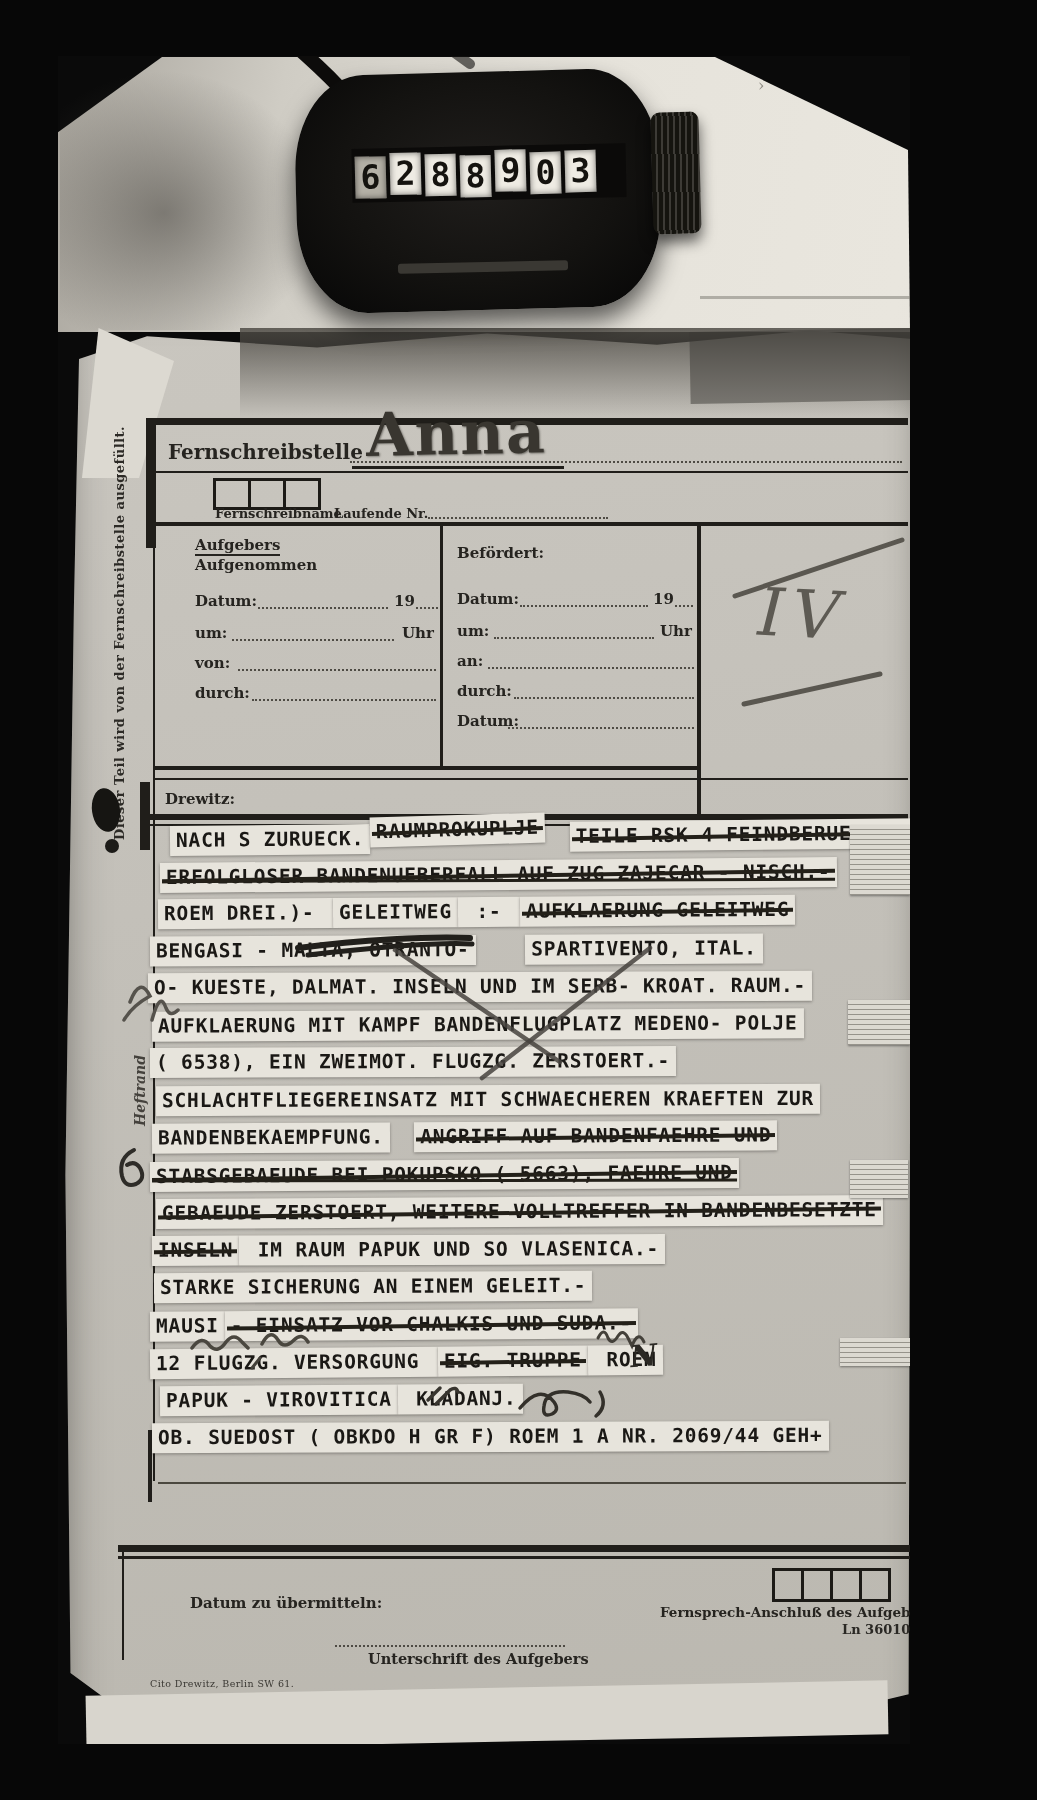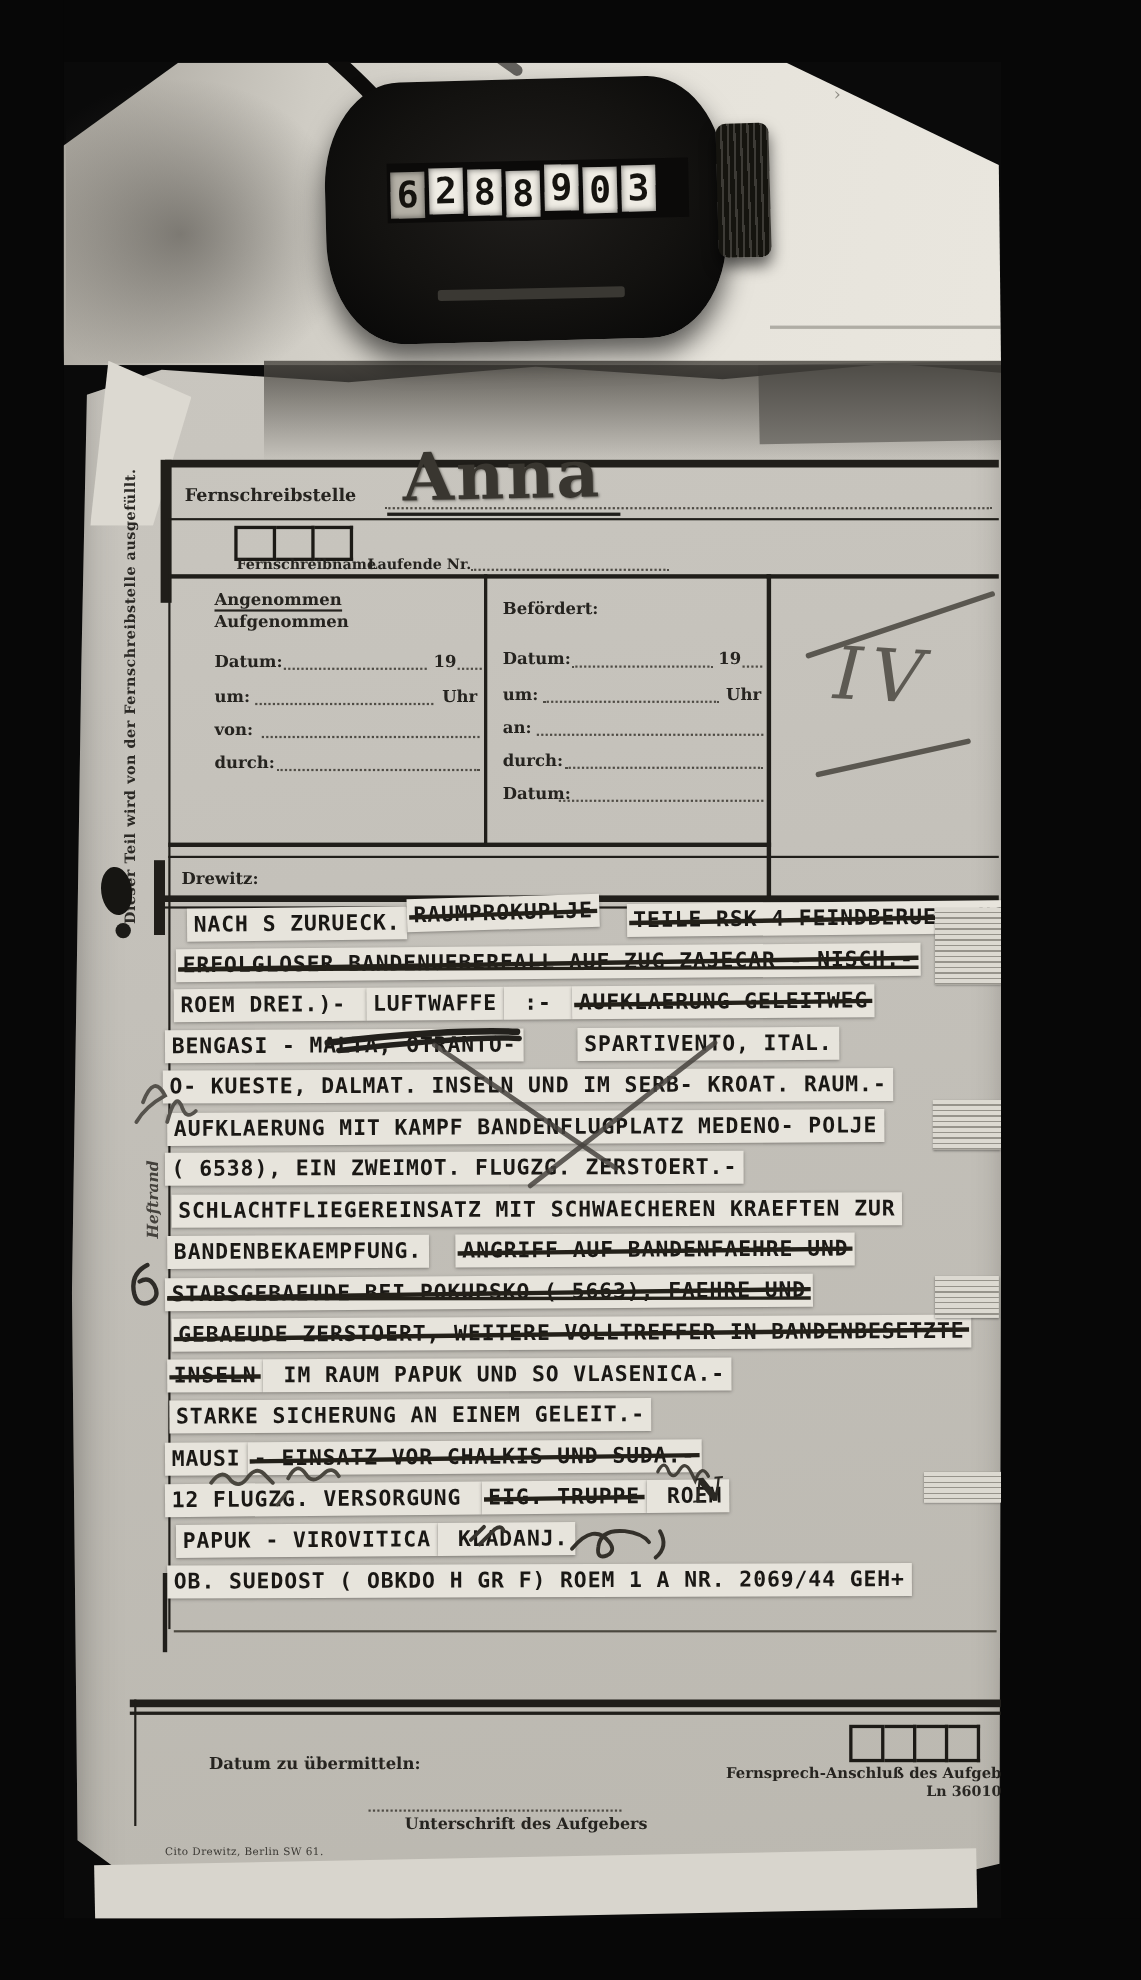--- a/index.html
+++ b/index.html
@@ -105,21 +105,21 @@
       <span class="digit-cell" style="transform: translateY(1px);">8</span>
       <span class="digit-cell" style="transform: translateY(3px);">8</span>
       <span class="digit-cell" style="transform: translateY(-2px);">9</span>
       <span class="digit-cell" style="transform: translateY(1px);">0</span>
       <span class="digit-cell" style="transform: translateY(0px);">3</span>
     </div>
   <div class="counter-knob"></div>
 
   <i class="hr" style="left:150px;top:418px;width:758px;height:7px;"></i>
   <i class="vr" style="left:146px;top:418px;width:10px;height:130px;"></i>
-  <span class="lbl" style="left:168px;top:440px;font-size:16px;">Fernschreibstelle</span>
+  <span class="lbl" style="left:168px;top:440px;font-size:20px;">Fernschreibstelle</span>
   <i class="dots" style="left:350px;top:460px;width:552px;"></i>
   <div class="stamp-anna">Anna</div>
   <i class="hr" style="left:352px;top:466px;width:212px;height:3px;"></i>
   <i class="hr" style="left:153px;top:471px;width:755px;height:2px;"></i>
 
   <div class="boxes" style="left:213px;top:478px;position:absolute;">
     <i style="width:32px;height:26px;"></i>
     <i style="width:32px;height:26px;"></i>
     <i style="width:32px;height:26px;"></i>
   </div>
@@ -127,21 +127,21 @@
   <span class="lbl small" style="left:334px;top:506px;">Laufende Nr.</span>
   <i class="dots" style="left:428px;top:516px;width:180px;"></i>
 
   <i class="hr" style="left:153px;top:522px;width:547px;height:4px;"></i>
   <i class="hr" style="left:697px;top:522px;width:211px;height:4px;"></i>
   <i class="vr" style="left:153px;top:471px;width:2px;height:1010px;"></i>
   <i class="vr" style="left:440px;top:522px;width:3px;height:246px;"></i>
   <i class="vr" style="left:697px;top:522px;width:4px;height:296px;"></i>
   <i class="hr" style="left:153px;top:766px;width:548px;height:4px;"></i>
 
-  <span class="lbl" style="left:195px;top:536px;border-bottom:2px solid #262420;">Angenommen</span>
+  <span class="lbl" style="left:195px;top:536px;border-bottom:2px solid #262420;">Aufgebers</span>
   <span class="lbl" style="left:195px;top:556px;">Aufgenommen</span>
   <span class="lbl" style="left:195px;top:592px;">Datum:</span>
   <i class="dots" style="left:258px;top:606px;width:130px;"></i>
   <span class="lbl" style="left:394px;top:592px;">19</span>
   <i class="dots" style="left:416px;top:606px;width:22px;"></i>
   <span class="lbl" style="left:195px;top:624px;">um:</span>
   <i class="dots" style="left:232px;top:638px;width:162px;"></i>
   <span class="lbl" style="left:402px;top:624px;">Uhr</span>
   <span class="lbl" style="left:195px;top:654px;">von:</span>
   <i class="dots" style="left:238px;top:668px;width:198px;"></i>
@@ -168,21 +168,21 @@
   <i class="hr" style="left:148px;top:814px;width:760px;height:6px;"></i>
   <i class="hr" style="left:148px;top:824px;width:760px;height:2px;"></i>
   <i class="vr" style="left:140px;top:782px;width:10px;height:68px;"></i>
 
   <div class="side-note">Dieser Teil wird von der Fernschreibstelle ausgefüllt.</div>
   <div class="heftrand">Heftrand</div>
 
   <div id="message-area">
       <div class="msg-line" style="top: 822px; left: 170px; transform: rotate(-0.6deg);"><span class="seg">NACH S ZURUECK.</span><span class="seg struck raised">RAUMPROKUPLJE</span><span class="seg gap"> </span><span class="seg struck">TEILE RSK 4 FEINDBERUEHRUNG.-</span></div>
       <div class="msg-line" style="top: 860px; left: 160px; transform: rotate(-0.5deg);"><span class="seg struck dbl">ERFOLGLOSER BANDENUEBERFALL AUF ZUG ZAJECAR - NISCH.-</span></div>
-      <div class="msg-line" style="top: 897px; left: 158px; transform: rotate(-0.4deg);"><span class="seg">ROEM DREI.)- </span><span class="seg">LUFTWAFFE</span><span class="seg"> :- </span><span class="seg struck">AUFKLAERUNG GELEITWEG</span></div>
+      <div class="msg-line" style="top: 897px; left: 158px; transform: rotate(-0.4deg);"><span class="seg">ROEM DREI.)- </span><span class="seg">GELEITWEG</span><span class="seg"> :- </span><span class="seg struck">AUFKLAERUNG GELEITWEG</span></div>
       <div class="msg-line" style="top: 935px; left: 150px; transform: rotate(-0.3deg);"><span class="seg">BENGASI - MALTA, OTRANTO-</span><span class="seg gap">   </span><span class="seg">SPARTIVENTO, ITAL.</span></div>
       <div class="msg-line" style="top: 972px; left: 148px; transform: rotate(-0.2deg);"><span class="seg">O- KUESTE, DALMAT. INSELN UND IM SERB- KROAT. RAUM.-</span></div>
       <div class="msg-line" style="top: 1010px; left: 152px; transform: rotate(-0.3deg);"><span class="seg">AUFKLAERUNG MIT KAMPF BANDENFLUGPLATZ MEDENO- POLJE</span></div>
       <div class="msg-line" style="top: 1047px; left: 150px; transform: rotate(-0.2deg);"><span class="seg">( 6538), EIN ZWEIMOT. FLUGZG. ZERSTOERT.-</span></div>
       <div class="msg-line" style="top: 1085px; left: 156px; transform: rotate(-0.2deg);"><span class="seg">SCHLACHTFLIEGEREINSATZ MIT SCHWAECHEREN KRAEFTEN ZUR</span></div>
       <div class="msg-line" style="top: 1122px; left: 152px; transform: rotate(-0.3deg);"><span class="seg">BANDENBEKAEMPFUNG.</span><span class="seg gap"> </span><span class="seg struck">ANGRIFF AUF BANDENFAEHRE UND</span></div>
       <div class="msg-line" style="top: 1160px; left: 150px; transform: rotate(-0.4deg);"><span class="seg struck dbl">STABSGEBAEUDE BEI POKUPSKO ( 5663), FAEHRE UND</span></div>
       <div class="msg-line" style="top: 1197px; left: 156px; transform: rotate(-0.3deg);"><span class="seg struck">GEBAEUDE ZERSTOERT, WEITERE VOLLTREFFER IN BANDENBESETZTE</span></div>
       <div class="msg-line" style="top: 1235px; left: 152px; transform: rotate(-0.2deg);"><span class="seg struck">INSELN</span><span class="seg"> IM RAUM PAPUK UND SO VLASENICA.-</span></div>
       <div class="msg-line" style="top: 1272px; left: 154px; transform: rotate(-0.3deg);"><span class="seg">STARKE SICHERUNG AN EINEM GELEIT.-</span></div>

